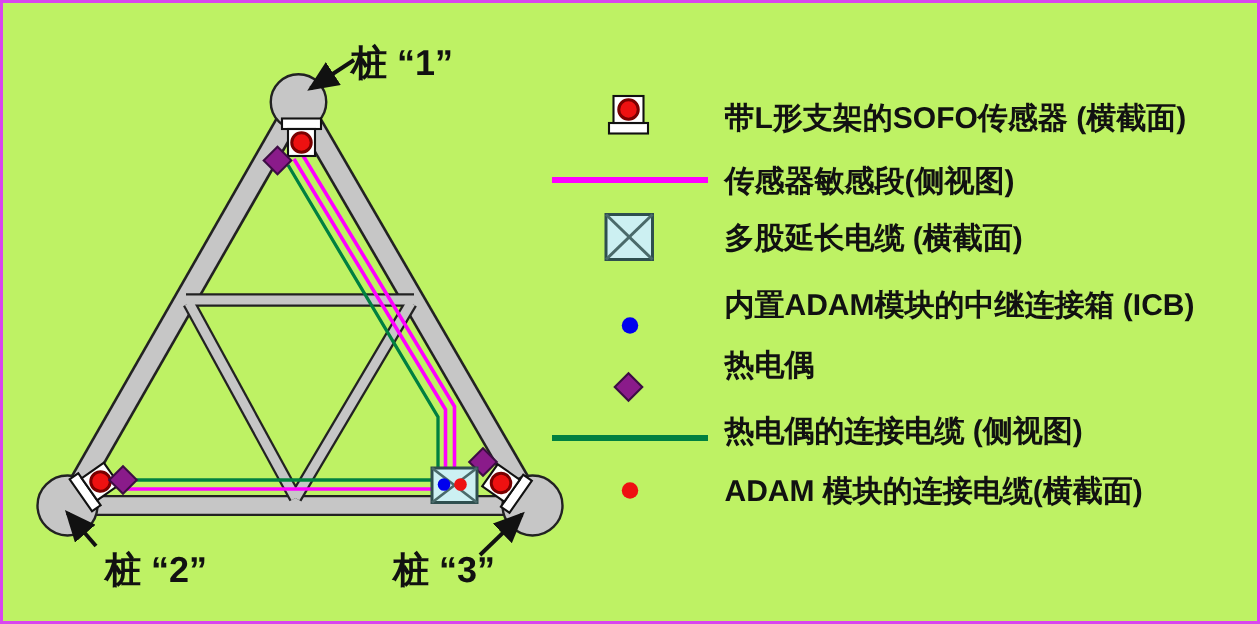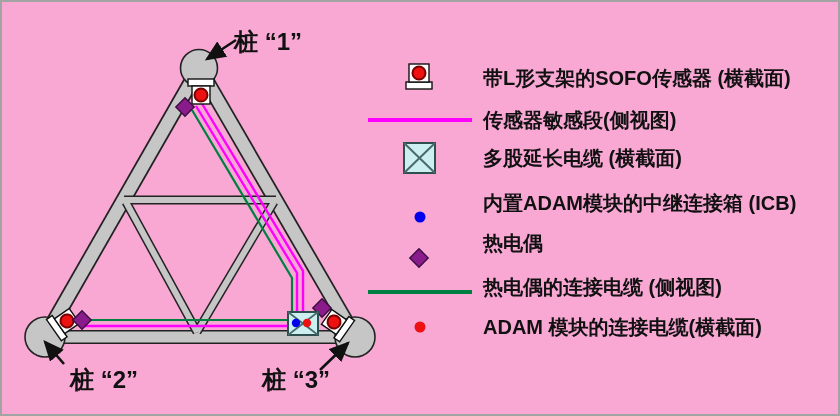--- a/index.html
+++ b/index.html
@@ -1,18 +1,18 @@
 <!DOCTYPE html>
 <html><head>
 <meta charset="utf-8">
 <style>
   html,body{margin:0;padding:0;background:#e8e8e8;font-family:"Liberation Sans","DejaVu Sans",sans-serif;}
   .screen{
-    position:relative;width:836px;height:412px;background:#f9a8d4;
-    border:2px solid #a3a3a3;overflow:hidden;
+    position:relative;width:836px;height:412px;background:#bef264;
+    border:2px solid #d946ef;overflow:hidden;
   }
   svg{display:block;}
   .pile-label{font-size:24px;font-weight:bold;fill:#111;}
   .legend-text{font-size:20px;font-weight:bold;fill:#111;}
 </style>
 </head>
 <body>
 
 <div class="screen">
 <svg width="836" height="412" viewBox="2 2 836 412">

